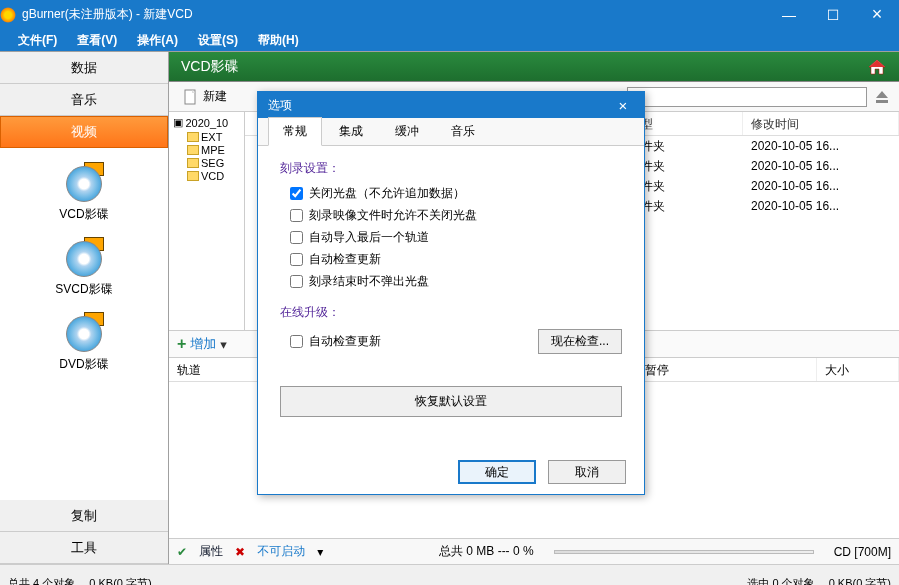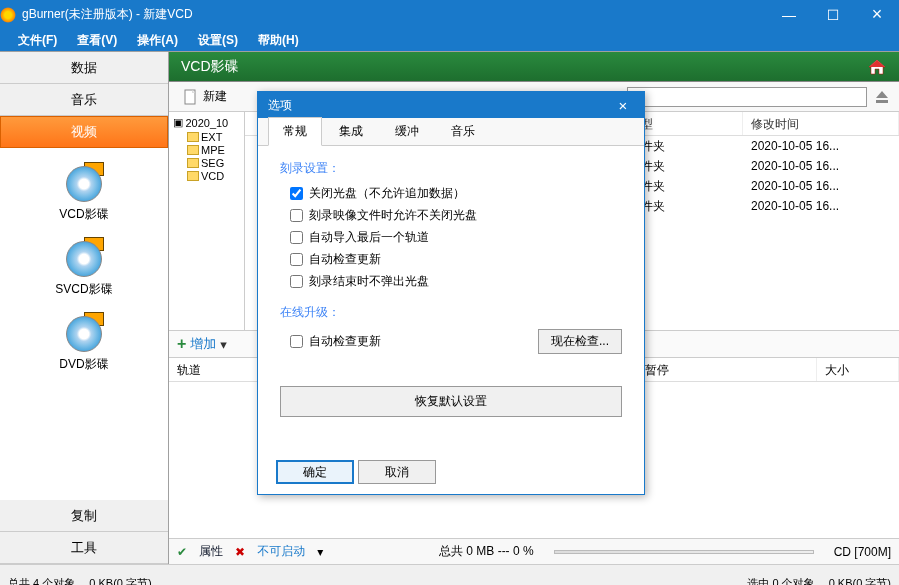--- a/index.html
+++ b/index.html
@@ -64,26 +64,26 @@
 
 
 .modal { position: absolute; left: 257px; top: 91px; width: 388px; height: 404px; background: #fff; border: 1px solid #1979ca; box-shadow: 2px 2px 8px rgba(0,0,0,0.3); z-index: 100; display: flex; flex-direction: column; }
 .modal-title { height: 26px; background: #1979ca; color: #fff; display: flex; align-items: center; padding: 0 10px; font-size: 12px; }
 .modal-title .close { margin-left: auto; width: 22px; text-align: center; font-size: 15px; }
 .modal-tabs { height: 28px; display: flex; align-items: flex-end; padding: 0 10px; border-bottom: 1px solid #ccc; background: #f8f8f8; }
 .modal-tab { padding: 5px 14px; border: 1px solid transparent; border-bottom: none; font-size: 12px; background: transparent; margin-right: 2px; }
 .modal-tab.active { background: #fff; border: 1px solid #ccc; border-bottom: 1px solid #fff; margin-bottom: -1px; }
 .modal-body { flex: 1; padding: 14px 22px; }
 .fieldset { margin-bottom: 14px; }
-.fieldset-label { font-size: 12px; color: #3b82f6; margin-bottom: 8px; }
+.fieldset-label { font-size: 12px; color: #4c1d95; margin-bottom: 8px; }
 .chk-row { display: flex; align-items: center; margin: 5px 0 5px 10px; font-size: 12px; }
 .chk-row input { margin-right: 6px; width: 13px; height: 13px; }
 .inline-btn { margin-left: auto; padding: 3px 12px; border: 1px solid #999; background: #f0f0f0; font-size: 12px; }
 .restore-btn { width: 100%; padding: 6px; border: 1px solid #999; background: #f0f0f0; font-size: 12px; margin-top: 18px; }
-.modal-footer { height: 44px; display: flex; align-items: center; justify-content: flex-start; gap: 4px; padding: 0 18px; }
+.modal-footer { height: 44px; display: flex; align-items: center; justify-content: flex-end; gap: 12px; padding: 0 18px; }
 .modal-footer button { width: 78px; height: 24px; border: 1px solid #999; background: #f0f0f0; font-size: 12px; }
 .modal-footer button.ok { border: 2px solid #1979ca; background: #eaf3fb; }
 
 svg { display: block; }
 </style>
 </head>
 <body>
 
 <div class="titlebar">
   <div class="app-icon"></div>

